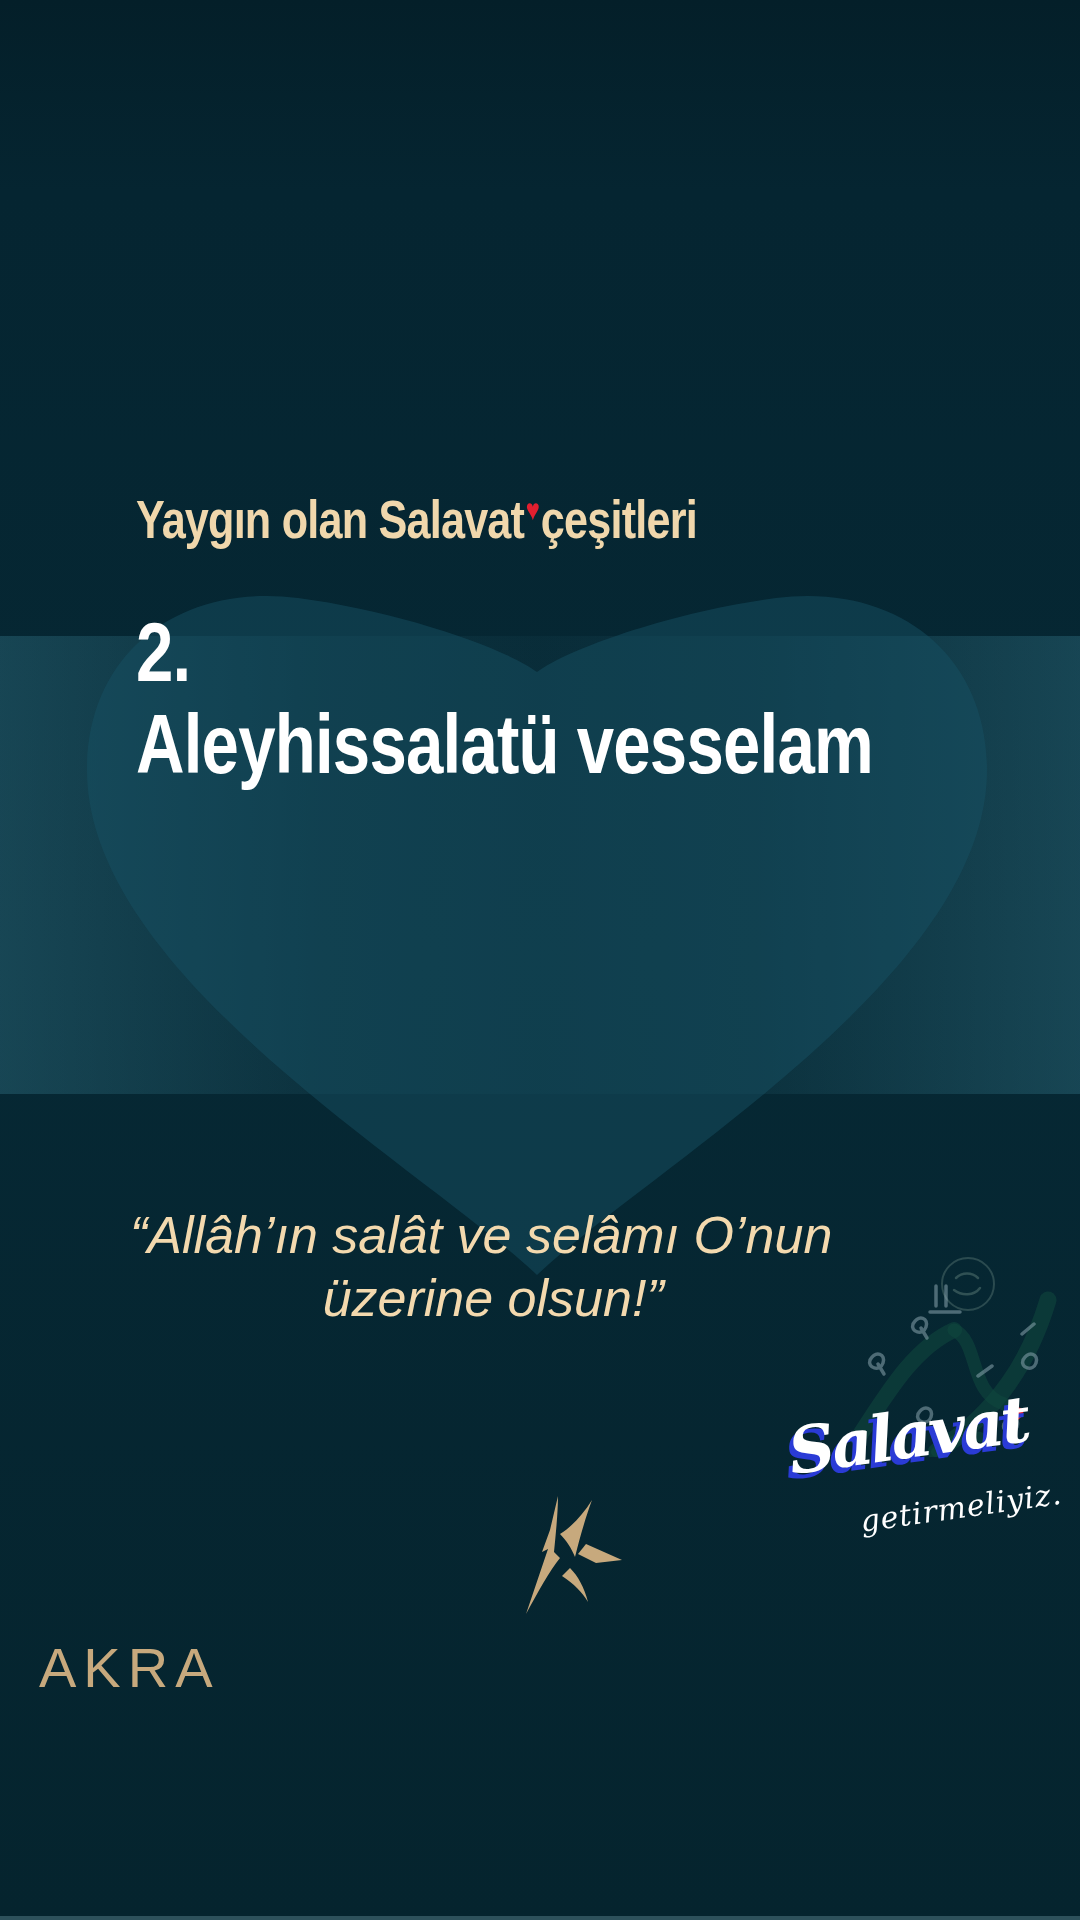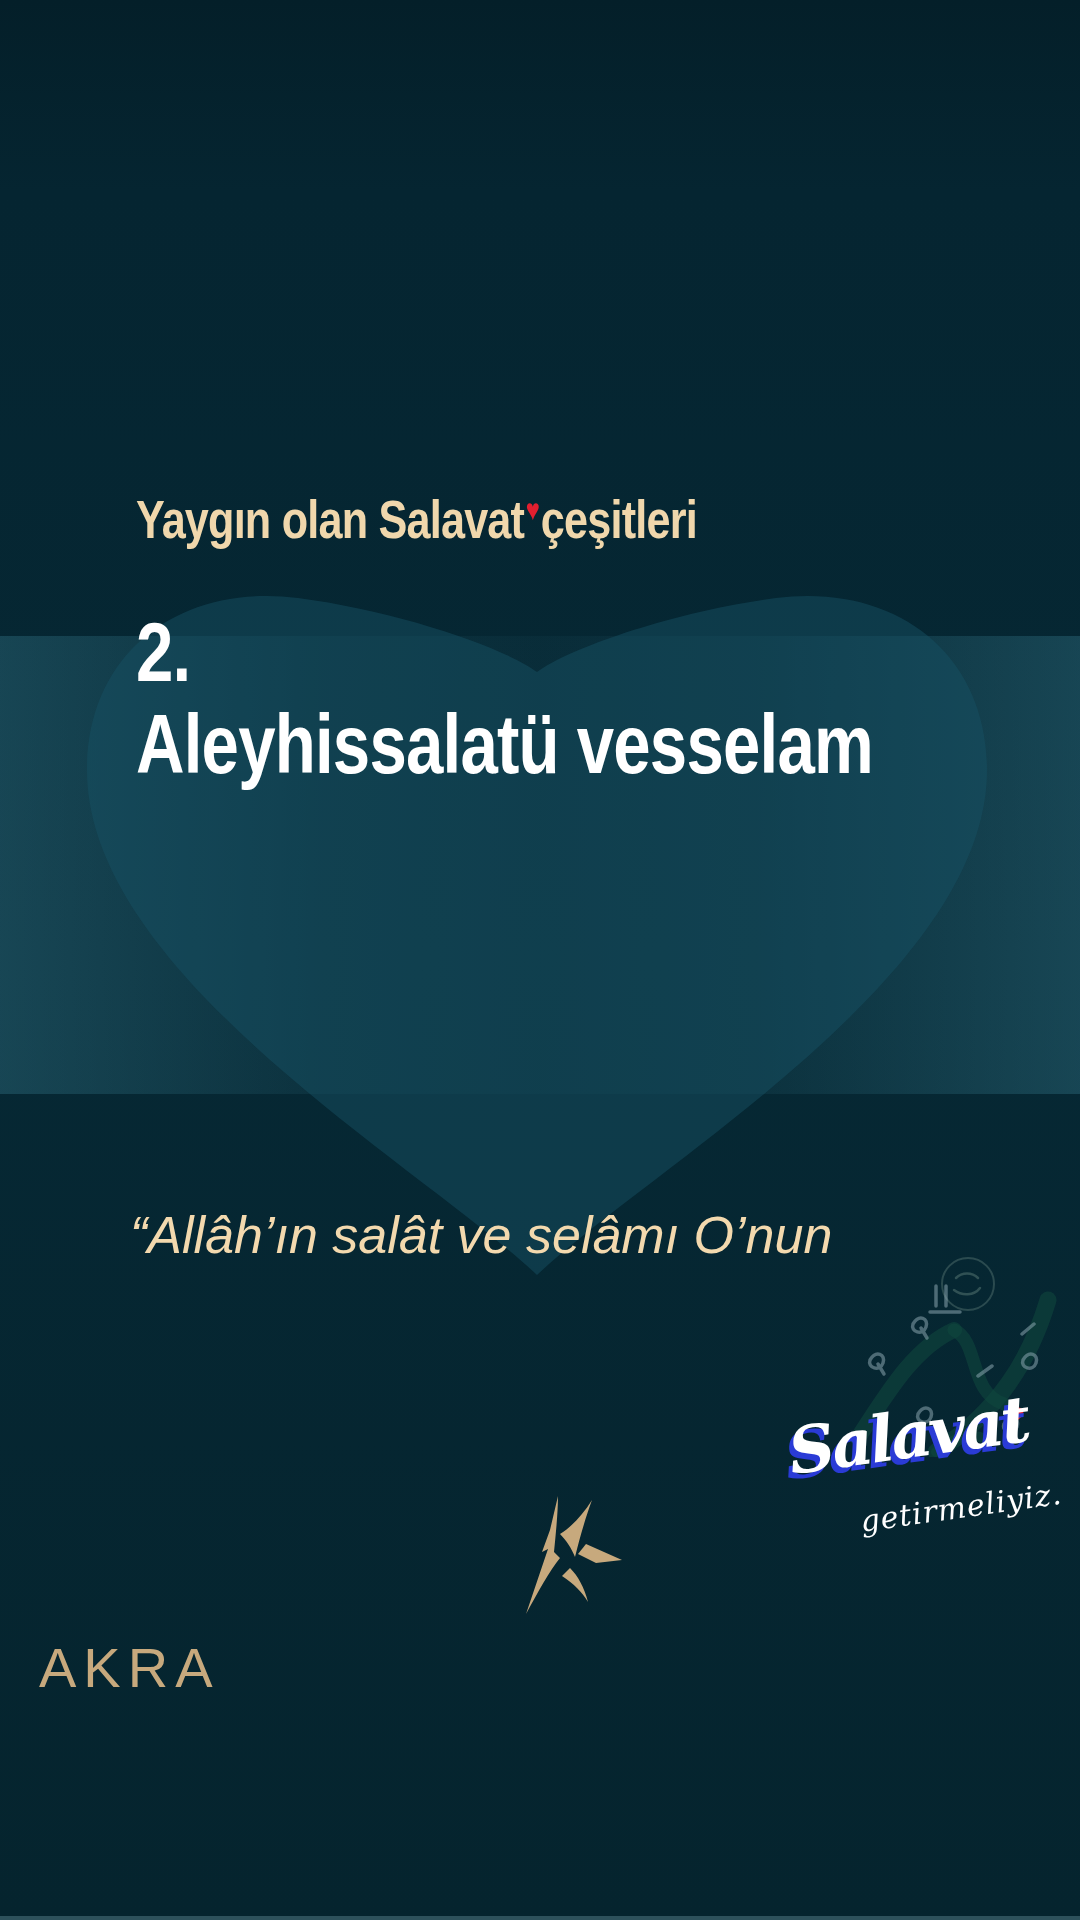--- a/index.html
+++ b/index.html
@@ -101,20 +101,21 @@
     <span>Yaygın olan Salavat</span><span class="mini-heart">♥</span><span>çeşitleri</span>
   </div>
 
   <div class="title-block">
     <div class="title-number">2.</div>
     <div class="title-text">Aleyhissalatü vesselam</div>
   </div>
 
   <div class="quote">
     <div class="q1">“Allâh’ın salât ve selâmı O’nun</div>
+    <div class="q2">üzerine olsun!”</div>
   </div>
 
   <svg class="calligraphy" viewBox="0 0 250 215" aria-hidden="true">
 
     <circle cx="150" cy="42" r="26" fill="none" stroke="rgba(130,160,150,0.30)" stroke-width="2"></circle>
     <path d="M138,36 c6,-6 16,-6 22,0 M136,48 c8,6 20,6 26,-2" fill="none" stroke="rgba(130,160,150,0.35)" stroke-width="2.5" stroke-linecap="round"></path>
 
     <g fill="none" stroke="rgba(16,72,62,0.55)" stroke-linecap="round">
       <path d="M40,196 C70,150 96,106 136,88" stroke-width="16"></path>
       <path d="M136,88 C162,100 150,150 186,162" stroke-width="13"></path>

